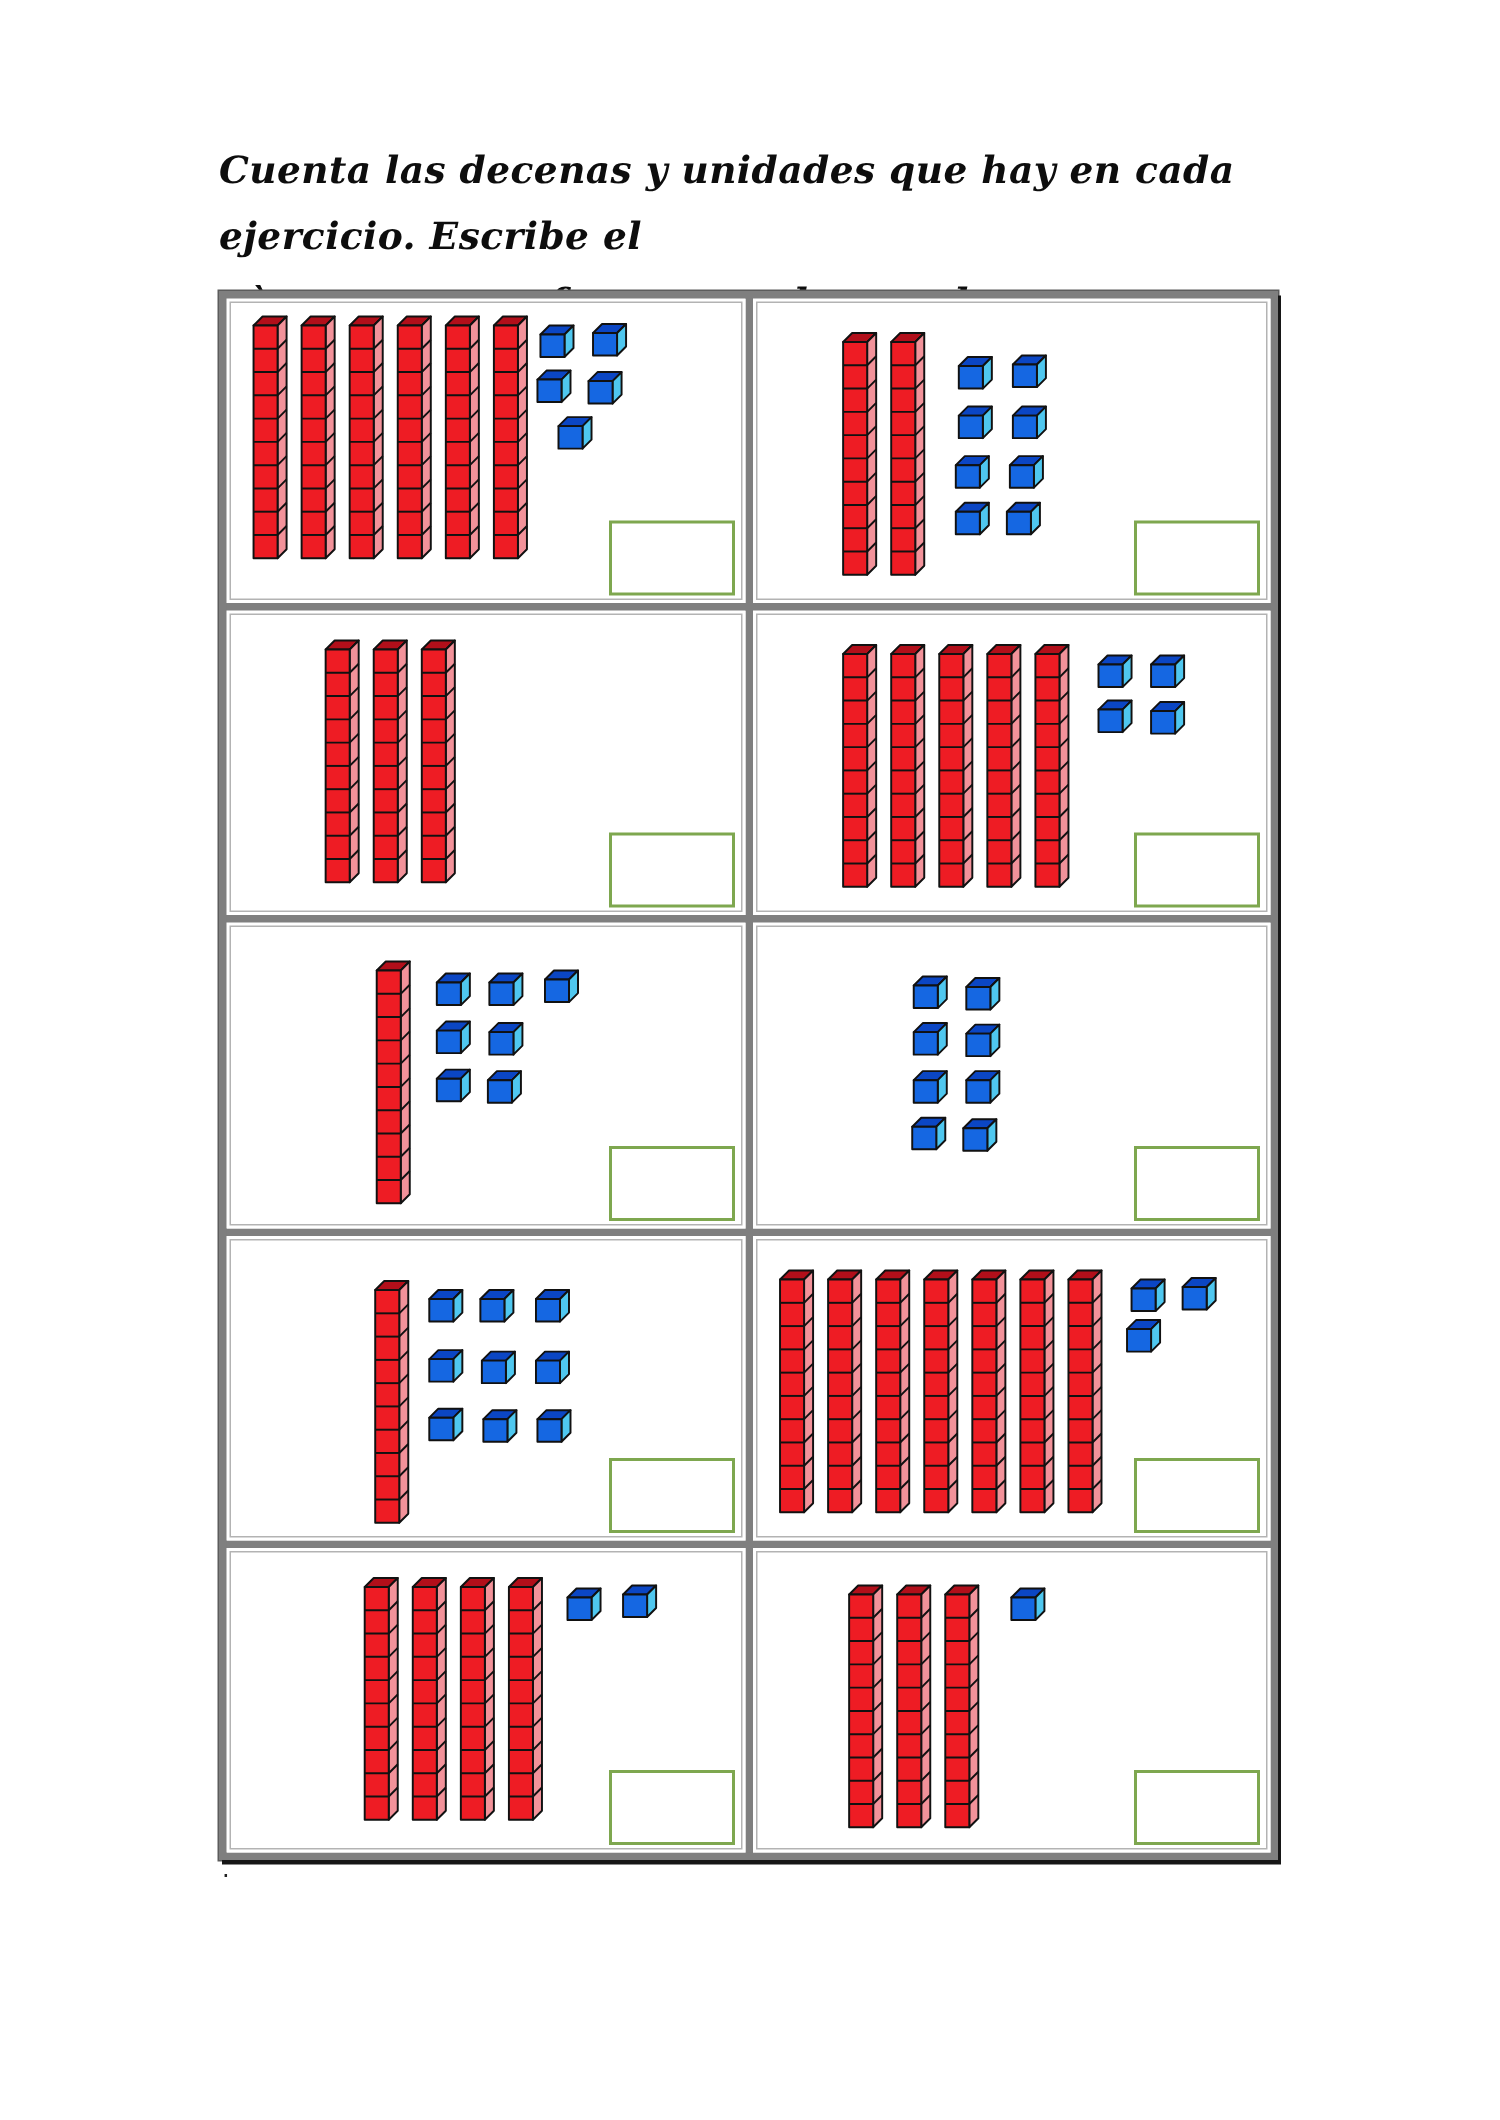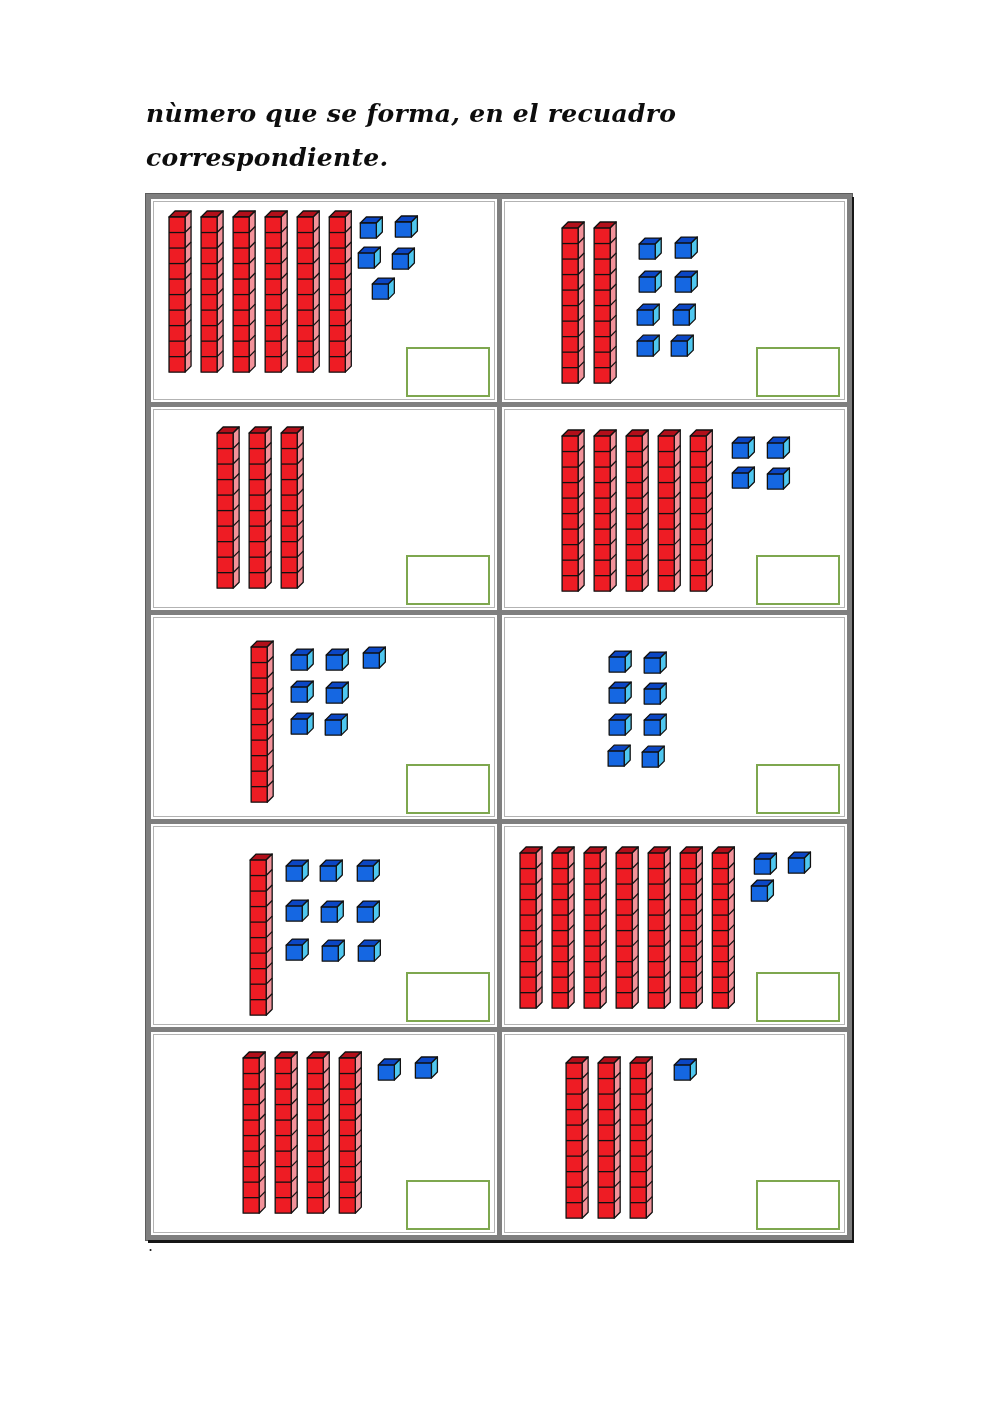--- a/index.html
+++ b/index.html
@@ -80,20 +80,21 @@
     font-size: 16px;
     color: #222;
   }
 </style>
 </head>
 <body>
 
 <div class="page">
 
   <div class="instructions">
+    <div>Cuenta las decenas y unidades que hay en cada ejercicio. Escribe el</div>
     <div>nùmero que se forma, en el recuadro correspondiente.</div>
   </div>
 
   <div class="worksheet-grid">
       <div class="cell">
         <svg viewBox="0 0 345 203" preserveAspectRatio="none" xmlns="http://www.w3.org/2000/svg">
           <g stroke="#111111" stroke-width="1.3" stroke-linejoin="round">
             <polygon points="18,18 24,12 40,12 34,18" fill="#b20f1a"></polygon>
             <polygon points="34,18 40,12 40,167 34,173" fill="#f2929a"></polygon>
             <rect x="18" y="18" width="16" height="155" fill="#ee1c24"></rect>

